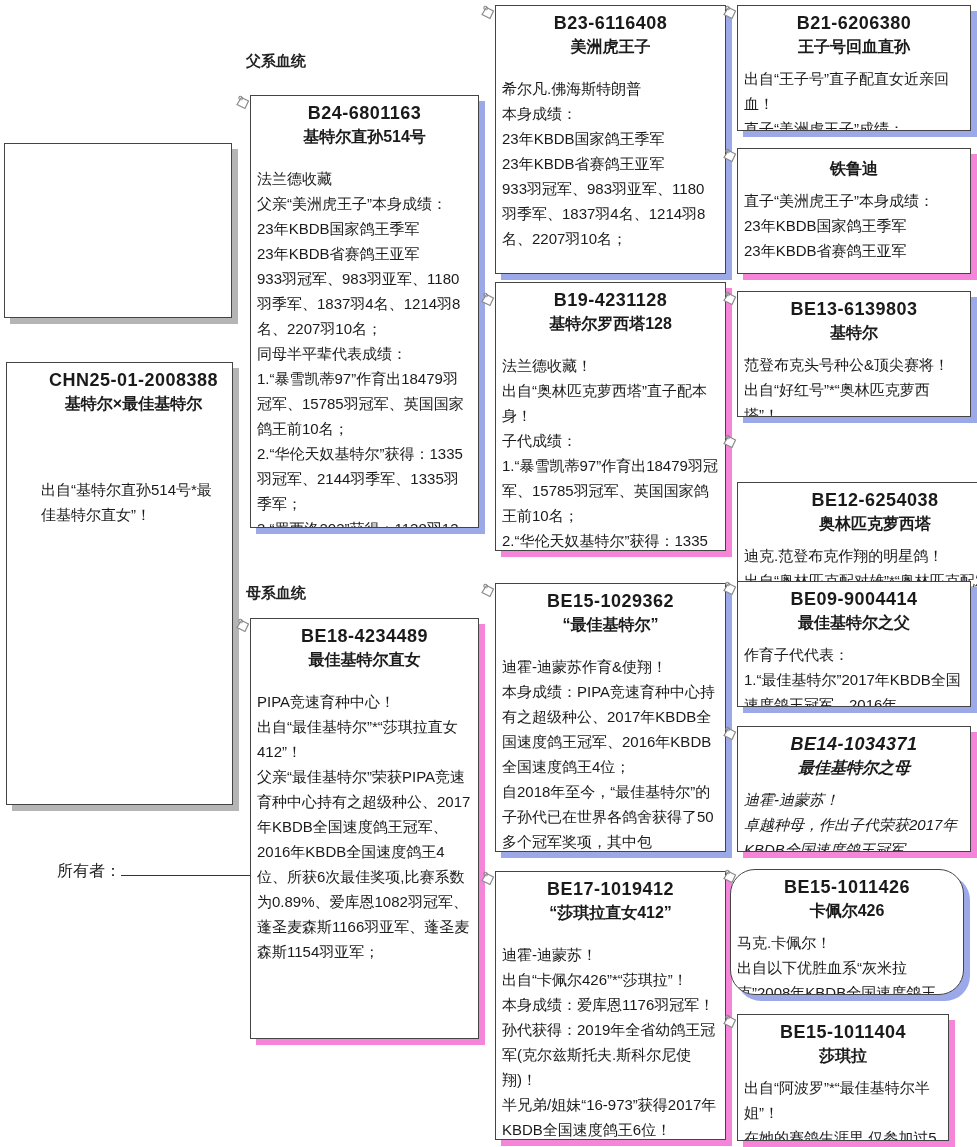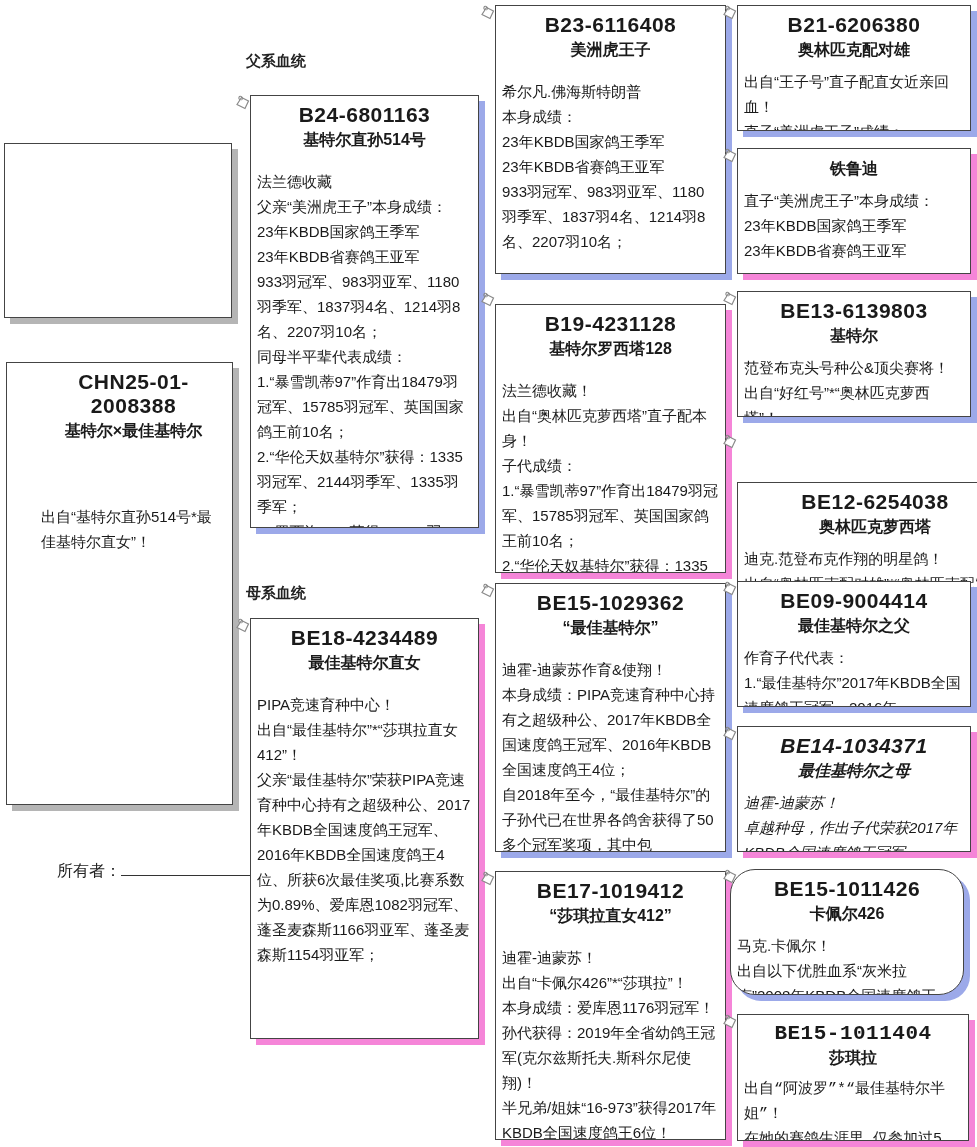--- a/index.html
+++ b/index.html
@@ -6,21 +6,21 @@
   #page{position:relative;width:977px;height:1147px;background:#fff;
         font-family:"Liberation Sans","DejaVu Sans",sans-serif;color:#1a1a1a;}
 
   .pbox{position:absolute;background:#fff;border:1px solid #444;box-sizing:border-box;
         overflow:hidden;padding:0 6px;}
   .pbox.male   {box-shadow:6px 6px 0 0 var(--male);}
   .pbox.female {box-shadow:6px 6px 0 0 var(--female);}
   .pbox.neutral{box-shadow:6px 6px 0 0 var(--neutral);padding-left:34px;}
 
   .hdr{text-align:center;padding-top:7px;}
-  .ring{font-weight:bold;font-size:21px;letter-spacing:.5px;}
+  .ring{font-weight:bold;font-size:18px;letter-spacing:.5px;}
   .name{font-weight:bold;font-size:16px;margin-top:3px;}
 
   .bodytxt{font-size:15px;line-height:25px;white-space:pre-line;margin-top:8px;}
   .gap-tall  .bodytxt{margin-top:18px;}
   .gap-main  .bodytxt{margin-top:62px;}
 
   .lineage-label{position:absolute;font-weight:bold;font-size:15px;color:#222;}
 
   .clip{position:absolute;width:18px;height:17px;}
   .clip svg{display:block;}
@@ -81,21 +81,21 @@
         <div class="ring">B23-6116408</div>
     <div class="name">美洲虎王子</div>
       </div>
     <div class="bodytxt">希尔凡.佛海斯特朗普
 本身成绩：
 23年KBDB国家鸽王季军
 23年KBDB省赛鸽王亚军
 933羽冠军、983羽亚军、1180羽季军、1837羽4名、1214羽8名、2207羽10名；</div>
   </div>
 
-  <div class="pbox female gap-tall" style="left:495px;top:304px;width:231px;height:269px;">
+  <div class="pbox female gap-tall" style="left:495px;top:282px;width:231px;height:269px;">
     <div class="hdr">
         <div class="ring">B19-4231128</div>
     <div class="name">基特尔罗西塔128</div>
       </div>
     <div class="bodytxt">法兰德收藏！
 出自“奥林匹克萝西塔”直子配本身！
 子代成绩：
 1.“暴雪凯蒂97”作育出18479羽冠军、15785羽冠军、英国国家鸽王前10名；
 2.“华伦天奴基特尔”获得：1335羽冠军、2144羽季军、1335羽</div>
   </div>
@@ -118,21 +118,21 @@
     <div class="bodytxt">迪霍-迪蒙苏！
 出自“卡佩尔426”*“莎琪拉”！
 本身成绩：爱库恩1176羽冠军！
 孙代获得：2019年全省幼鸽王冠军(克尔兹斯托夫.斯科尔尼使翔)！
 半兄弟/姐妹“16-973”获得2017年KBDB全国速度鸽王6位！</div>
   </div>
 
   <div class="pbox male" style="left:737px;top:5px;width:234px;height:126px;">
     <div class="hdr">
         <div class="ring">B21-6206380</div>
-    <div class="name">奥林匹克配对雄</div>
+    <div class="name">王子号回血直孙</div>
       </div>
     <div class="bodytxt">出自“王子号”直子配直女近亲回血！
 直子“美洲虎王子”成绩：</div>
   </div>
 
   <div class="pbox female" style="left:737px;top:148px;width:234px;height:126px;">
     <div class="hdr">
     <div class="name">铁鲁迪</div>
       </div>
     <div class="bodytxt">直子“美洲虎王子”本身成绩：
@@ -178,21 +178,21 @@
 
   <div class="pbox male" style="left:730px;top:869px;width:234px;height:126px;border-radius:25px;">
     <div class="hdr">
         <div class="ring">BE15-1011426</div>
     <div class="name">卡佩尔426</div>
       </div>
     <div class="bodytxt">马克.卡佩尔！
 出自以下优胜血系“灰米拉克”2008年KBDB全国速度鸽王</div>
   </div>
 
-  <div class="pbox female" style="left:737px;top:1014px;width:232px;height:127px;font-family:Liberation Mono, monospace;">
+  <div class="pbox female" style="left:737px;top:1014px;width:212px;height:127px;">
     <div class="hdr">
         <div class="ring">BE15-1011404</div>
     <div class="name">莎琪拉</div>
       </div>
     <div class="bodytxt">出自“阿波罗”*“最佳基特尔半姐”！
 在她的赛鸽生涯里,仅参加过5</div>
   </div>
 
   <div id="clips">
       <div class="clip" style="left: 234px; top: 94px;">

